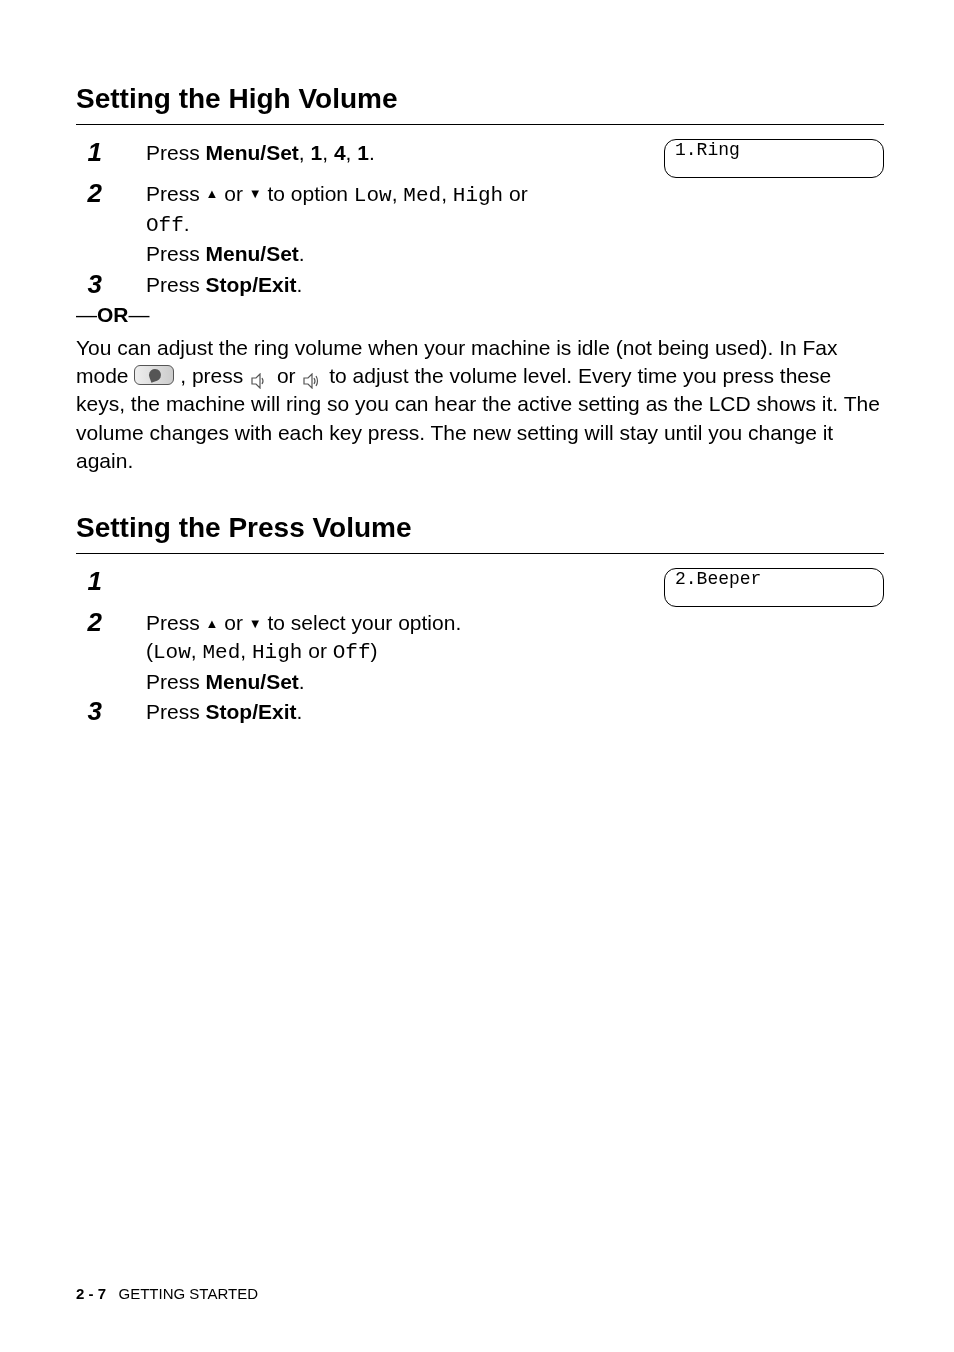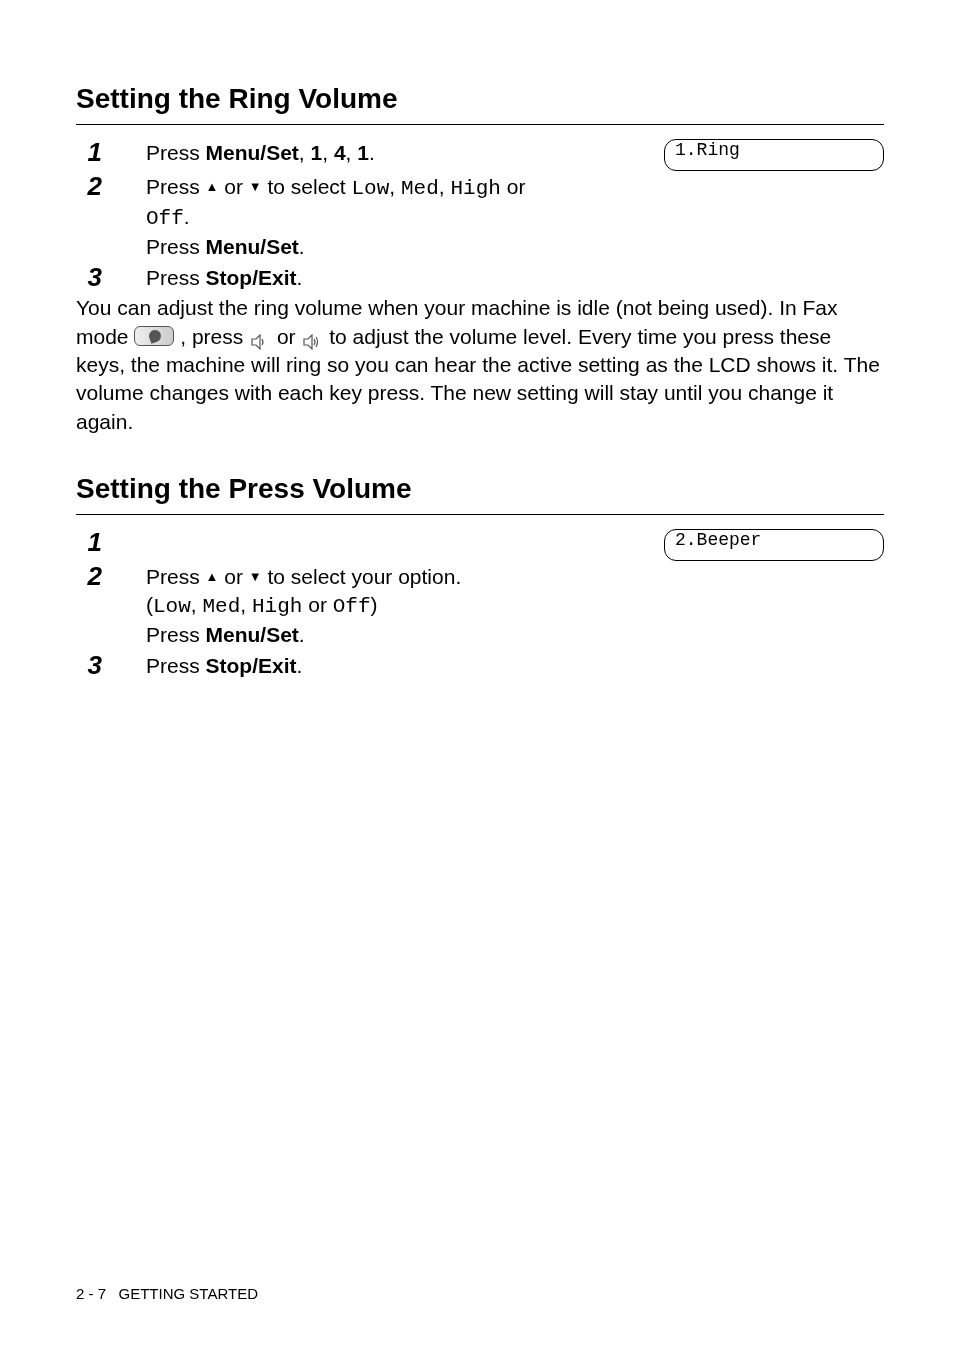--- a/index.html
+++ b/index.html
@@ -35,21 +35,21 @@
       font-family: "Courier New", Courier, monospace;
     }
     .lcd {
       border: 1.5px solid #000;
       border-radius: 12px;
       padding: 0px 10px 16px 10px;
       font-family: "Courier New", Courier, monospace;
       font-size: 18px;
       display: inline-block;
       min-width: 220px;
-      height: 32px;
+      height: 39px;
       line-height: 21px;
       vertical-align: top;
     }
     .step-row {
       display: flex;
       align-items: flex-start;
       margin-bottom: 2px;
     }
     .step-num {
       font-family: Arial, Helvetica, sans-serif;
@@ -122,57 +122,58 @@
     .section {
       margin-bottom: 34px;
     }
     .footer {
       position: absolute;
       bottom: 48px;
       left: 76px;
       font-size: 15px;
     }
     .footer .pg {
-      font-weight: normal;
+      font-weight: bold;
     }
     .bold { font-weight: bold; }
   </style>
 </head>
 <body>
 
 <div class="section">
-  <h2>Setting the Ring Volume</h2>
+  <h2>Setting the High Volume</h2>
   <hr class="hr">
 
 
   <div class="step-row">
     <div class="step-num">1</div>
     <div class="step-text">
       <span>Press </span><span class="bold">Menu/Set</span><span>, </span><span class="bold">1</span><span>, </span><span class="bold">4</span><span>, </span><span class="bold">1</span><span>.</span>
     </div>
     <div class="lcd-col">
       <span class="lcd">1.Ring</span>
     </div>
   </div>
 
   <div class="step-row">
     <div class="step-num">2</div>
     <div class="step-text">
-      <span>Press </span><span class="tri">▲</span><span> or </span><span class="tri">▼</span><span> to select </span><span class="mono">Low</span><span>, </span><span class="mono">Med</span><span>, </span><span class="mono">High</span><span> or </span><span class="mono">Off</span><span>.</span><br>
+      <span>Press </span><span class="tri">▲</span><span> or </span><span class="tri">▼</span><span> to option </span><span class="mono">Low</span><span>, </span><span class="mono">Med</span><span>, </span><span class="mono">High</span><span> or </span><span class="mono">Off</span><span>.</span><br>
       <span>Press </span><span class="bold">Menu/Set</span><span>.</span>
     </div>
   </div>
 
   <div class="step-row">
     <div class="step-num">3</div>
     <div class="step-text">
       <span>Press </span><span class="bold">Stop/Exit</span><span>.</span>
     </div>
   </div>
 
+  <p class="or">—<span class="bold">OR</span>—</p>
 
   <p class="paragraph">
     <span>You can adjust the ring volume when your machine is idle (not being used). In Fax mode </span><span class="fax-icon"></span><span> , press  </span><span class="speaker-icon"><svg viewBox="0 0 18 16">
           <polygon points="1,5 5,5 9,1 9,15 5,11 1,11" fill="none" stroke="#555" stroke-width="1.2"></polygon>
           <path d="M11 5 Q13 8 11 11" fill="none" stroke="#555" stroke-width="1.2"></path>
         </svg></span><span>  or  </span><span class="speaker-icon"><svg viewBox="0 0 18 16">
           <polygon points="1,5 5,5 9,1 9,15 5,11 1,11" fill="none" stroke="#555" stroke-width="1.2"></polygon>
           <path d="M11 5 Q13 8 11 11" fill="none" stroke="#555" stroke-width="1.2"></path>
           <path d="M13 3 Q16 8 13 13" fill="none" stroke="#555" stroke-width="1.2"></path>
         </svg></span><span>  to adjust the volume level. Every time you press these keys, the machine will ring so you can hear the active setting as the LCD shows it. The volume changes with each key press. The new setting will stay until you change it again.</span>

